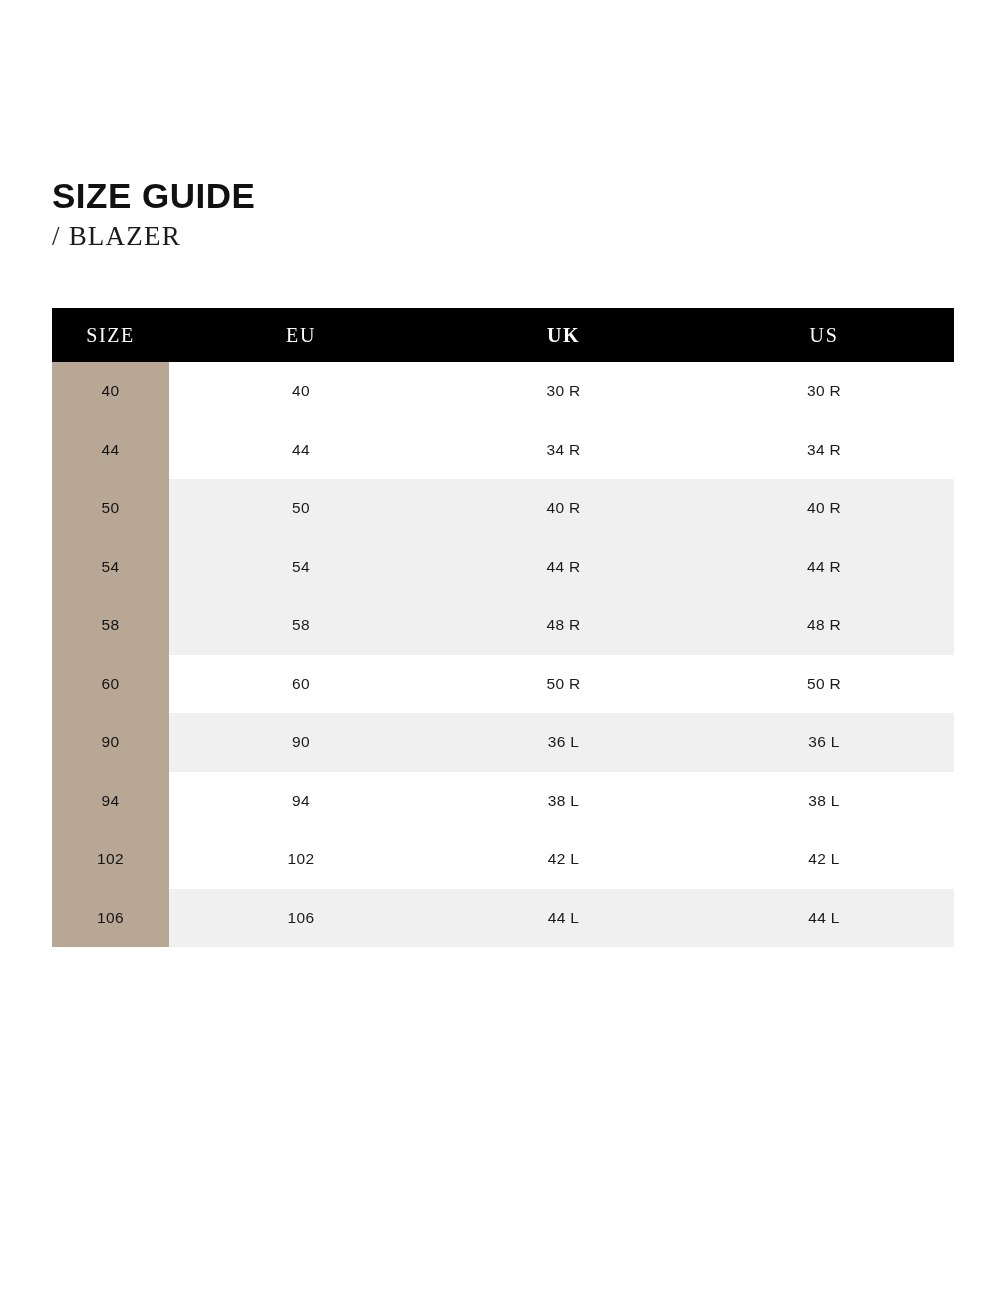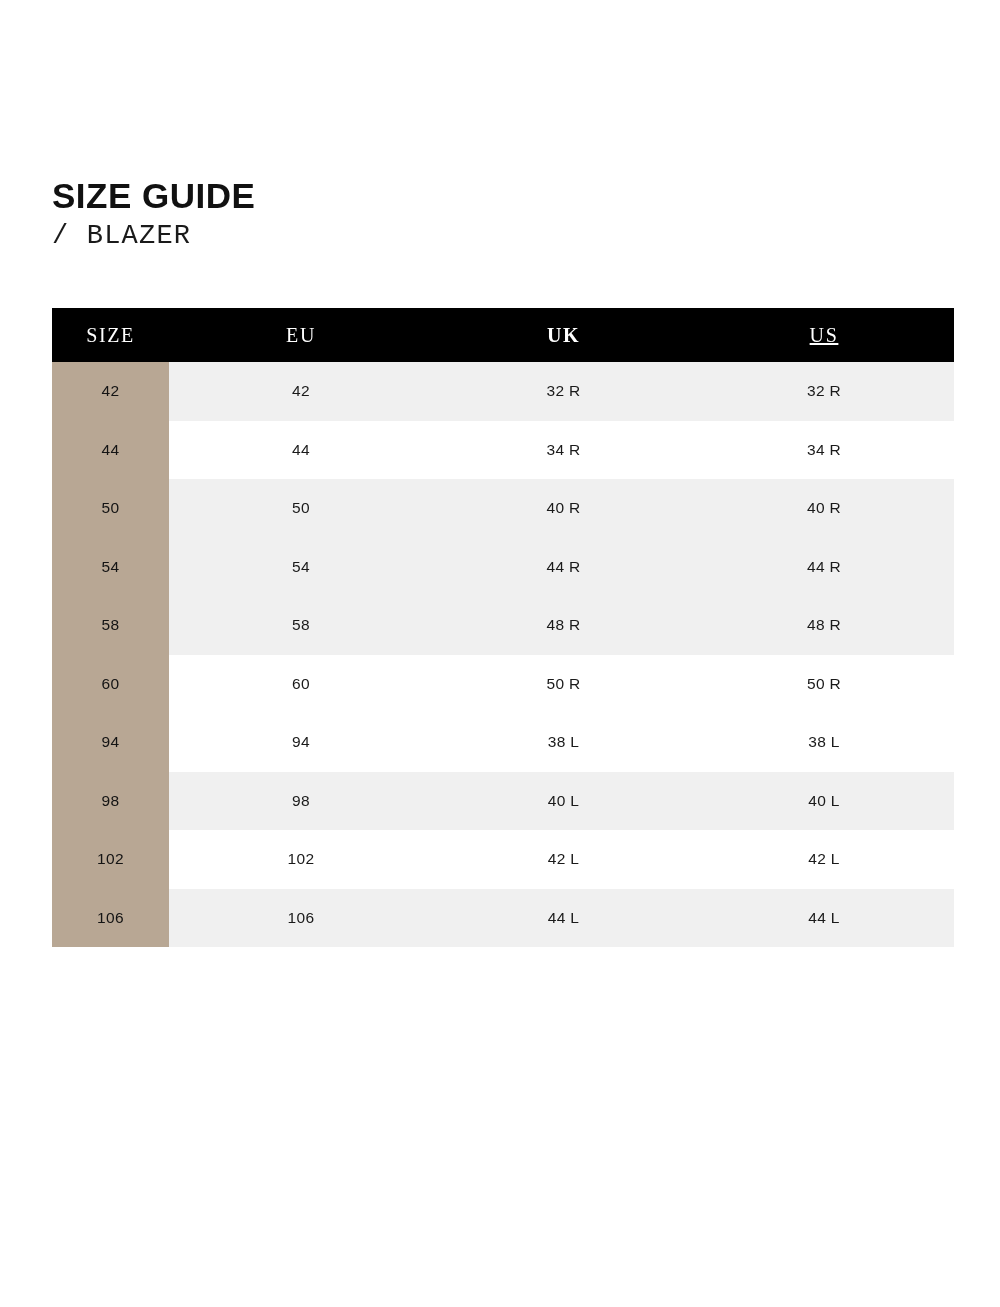--- a/index.html
+++ b/index.html
@@ -30,21 +30,21 @@
   .title {
     font-family: "Liberation Sans", sans-serif;
     font-size: 35px;
     font-weight: bold;
     letter-spacing: 0.5px;
     color: #111111;
     line-height: 1.05;
     margin: 0;
   }
   .subtitle {
-    font-family: Liberation Mono, monospace;
+    font-family: Liberation Serif, serif;
     font-size: 27px;
     letter-spacing: 1.2px;
     color: #1a1a1a;
     margin: 7px 0 14px 0;
     line-height: 1.1;
   }
   table.size-table {
     position: absolute;
     left: 52px;
     top: 308px;
@@ -61,21 +61,21 @@
     letter-spacing: 1.6px;
     height: 52px;
     vertical-align: middle;
     text-align: center;
   }
   table.size-table th.col-size {
     width: 115px;
   }
   table.size-table th.col-eu { width: 262px; }
   table.size-table th.col-uk { width: 259px; font-weight: bold; }
-  table.size-table th.col-us { width: 258px; text-decoration: underline; }
+  table.size-table th.col-us { width: 258px; }
 
   table.size-table td {
     height: 56.5px;
     font-size: 15.5px;
     text-align: center;
     vertical-align: middle;
     color: #1a1a1a;
     letter-spacing: 0.3px;
   }
   table.size-table td.size-cell {
@@ -103,25 +103,25 @@
   <table class="size-table">
     <thead>
       <tr>
         <th class="col-size">SIZE</th>
         <th class="col-eu">EU</th>
         <th class="col-uk">UK</th>
         <th class="col-us">US</th>
       </tr>
     </thead>
     <tbody id="table-body">
-        <tr class="row-odd">
-          <td class="size-cell">42</td>
-          <td class="value-cell">42</td>
-          <td class="value-cell">32 R</td>
-          <td class="value-cell">32 R</td>
+        <tr class="row-even">
+          <td class="size-cell">40</td>
+          <td class="value-cell">40</td>
+          <td class="value-cell">30 R</td>
+          <td class="value-cell">30 R</td>
         </tr>
         <tr class="row-even">
           <td class="size-cell">44</td>
           <td class="value-cell">44</td>
           <td class="value-cell">34 R</td>
           <td class="value-cell">34 R</td>
         </tr>
         <tr class="row-odd">
           <td class="size-cell">50</td>
           <td class="value-cell">50</td>
@@ -139,31 +139,31 @@
           <td class="value-cell">58</td>
           <td class="value-cell">48 R</td>
           <td class="value-cell">48 R</td>
         </tr>
         <tr class="row-even">
           <td class="size-cell">60</td>
           <td class="value-cell">60</td>
           <td class="value-cell">50 R</td>
           <td class="value-cell">50 R</td>
         </tr>
+        <tr class="row-odd">
+          <td class="size-cell">90</td>
+          <td class="value-cell">90</td>
+          <td class="value-cell">36 L</td>
+          <td class="value-cell">36 L</td>
+        </tr>
         <tr class="row-even">
           <td class="size-cell">94</td>
           <td class="value-cell">94</td>
           <td class="value-cell">38 L</td>
           <td class="value-cell">38 L</td>
-        </tr>
-        <tr class="row-odd">
-          <td class="size-cell">98</td>
-          <td class="value-cell">98</td>
-          <td class="value-cell">40 L</td>
-          <td class="value-cell">40 L</td>
         </tr>
         <tr class="row-even">
           <td class="size-cell">102</td>
           <td class="value-cell">102</td>
           <td class="value-cell">42 L</td>
           <td class="value-cell">42 L</td>
         </tr>
         <tr class="row-odd">
           <td class="size-cell">106</td>
           <td class="value-cell">106</td>

